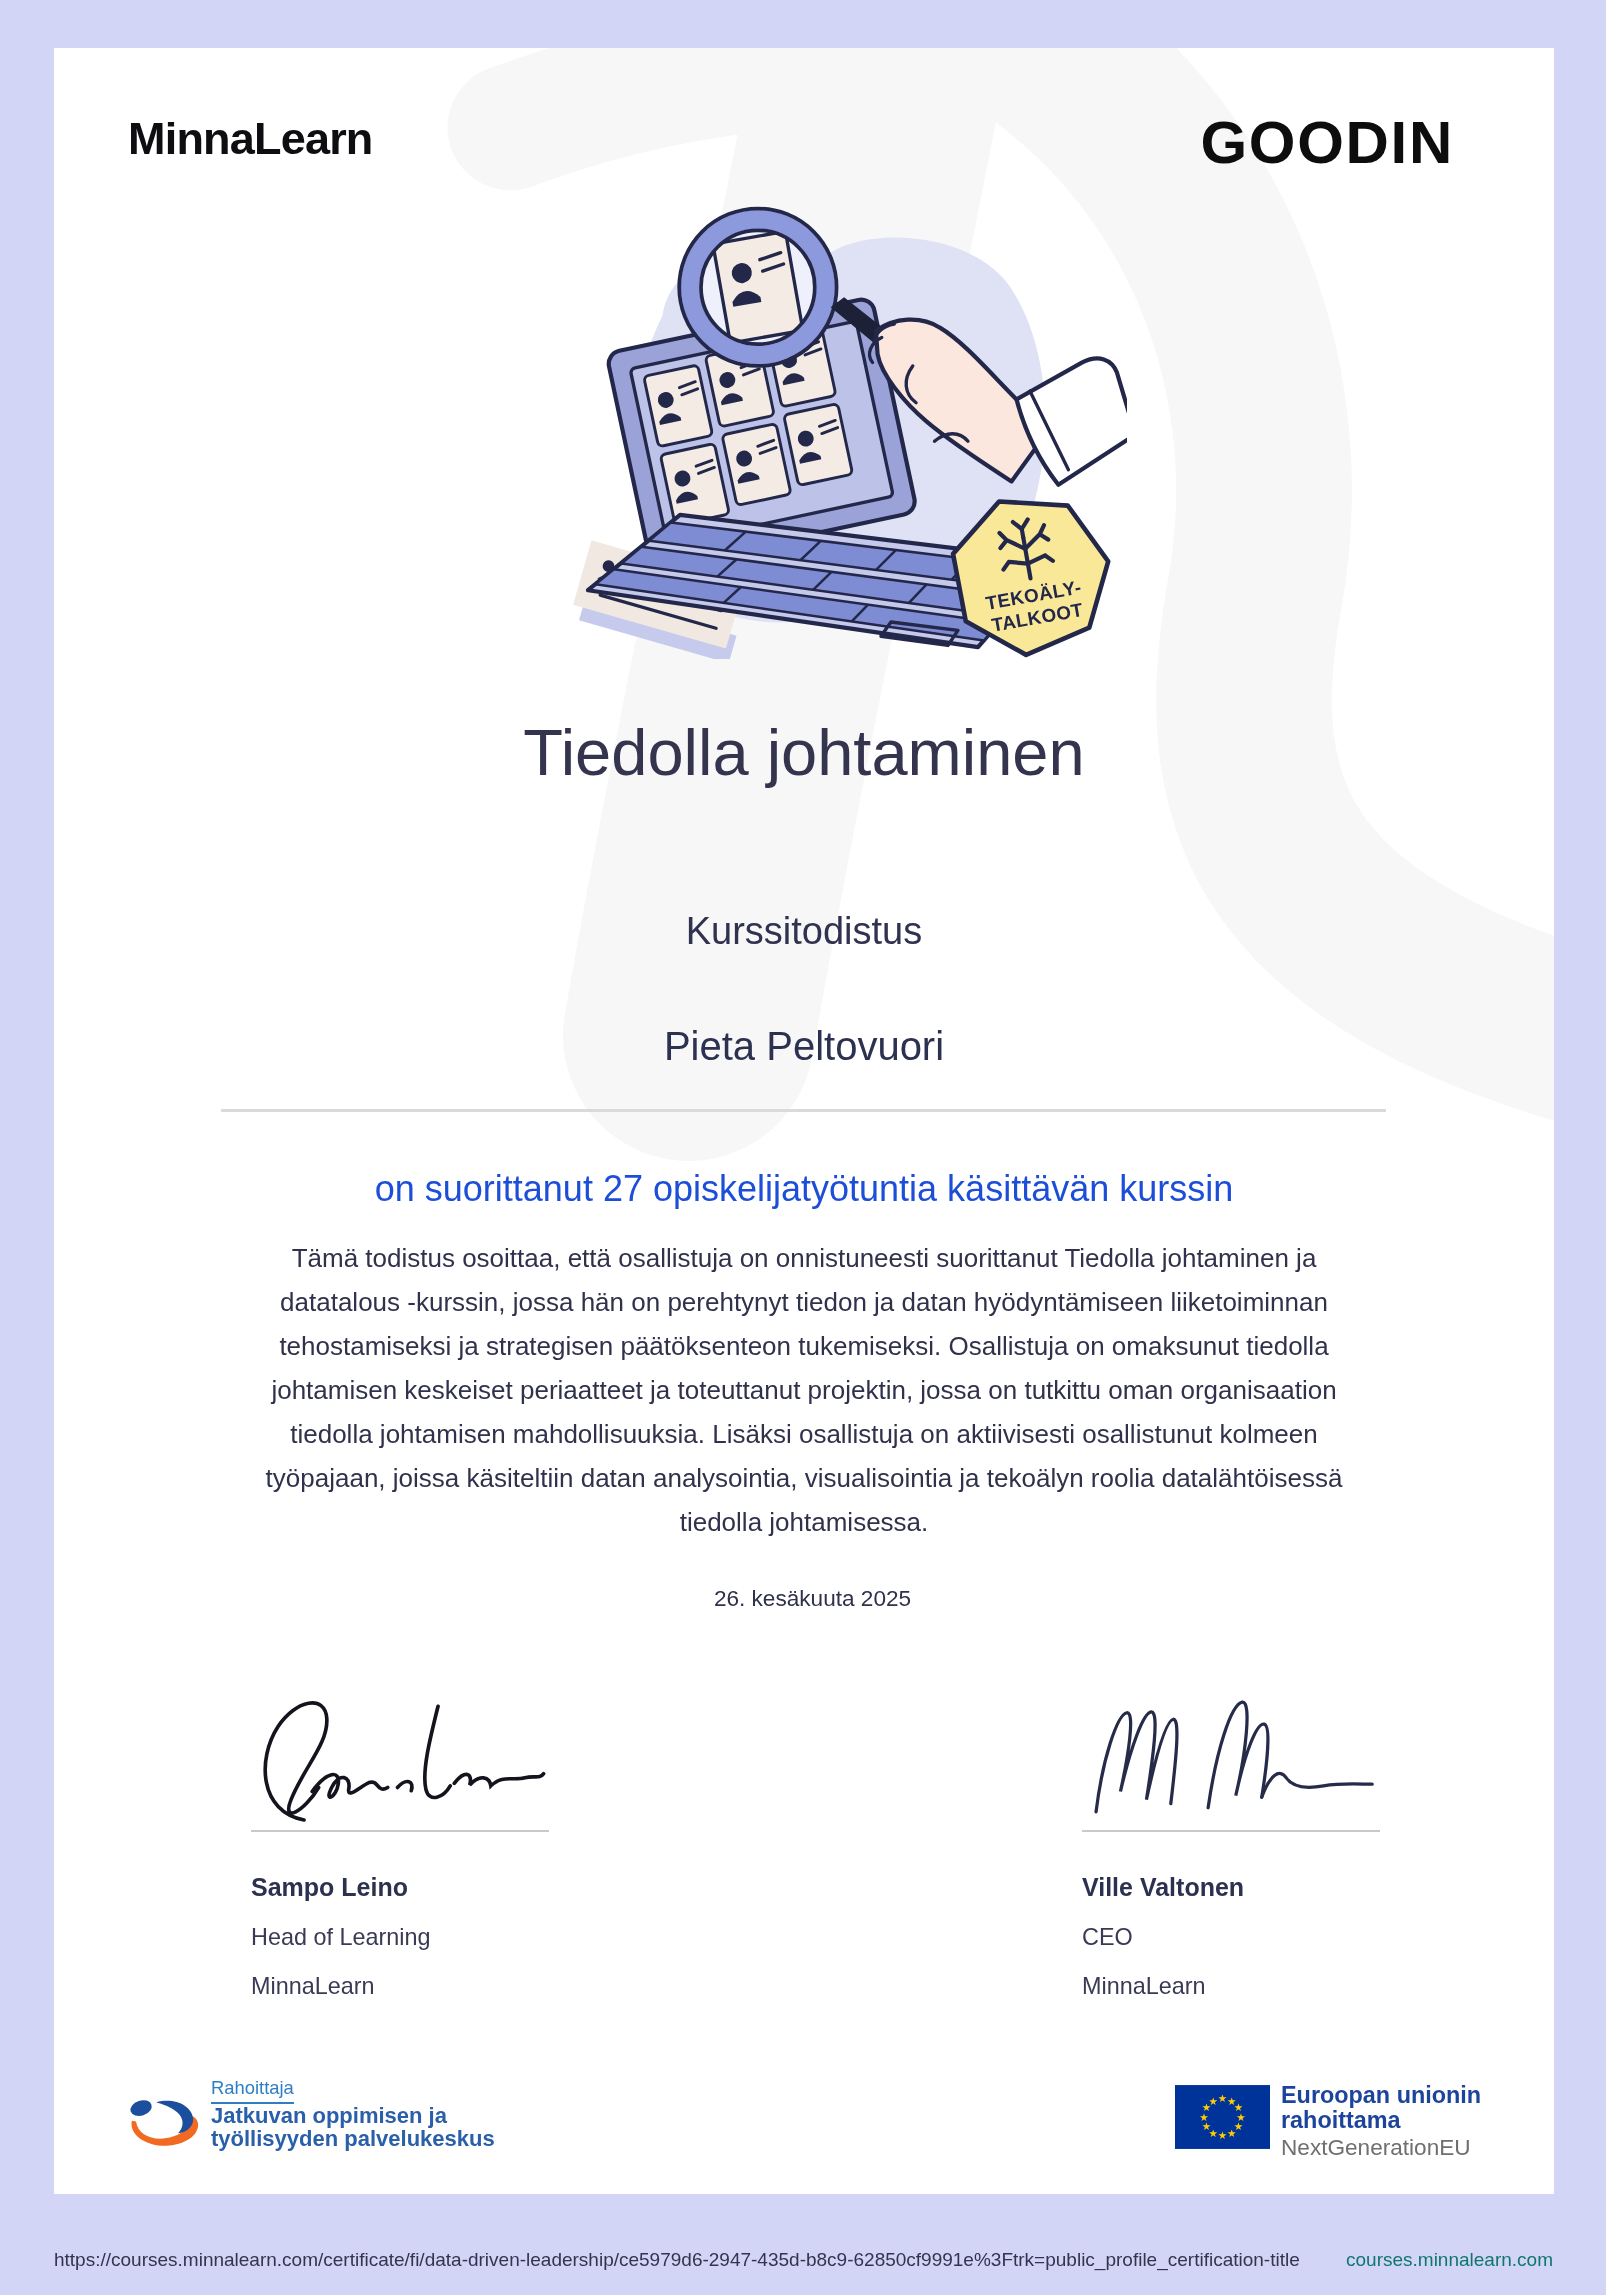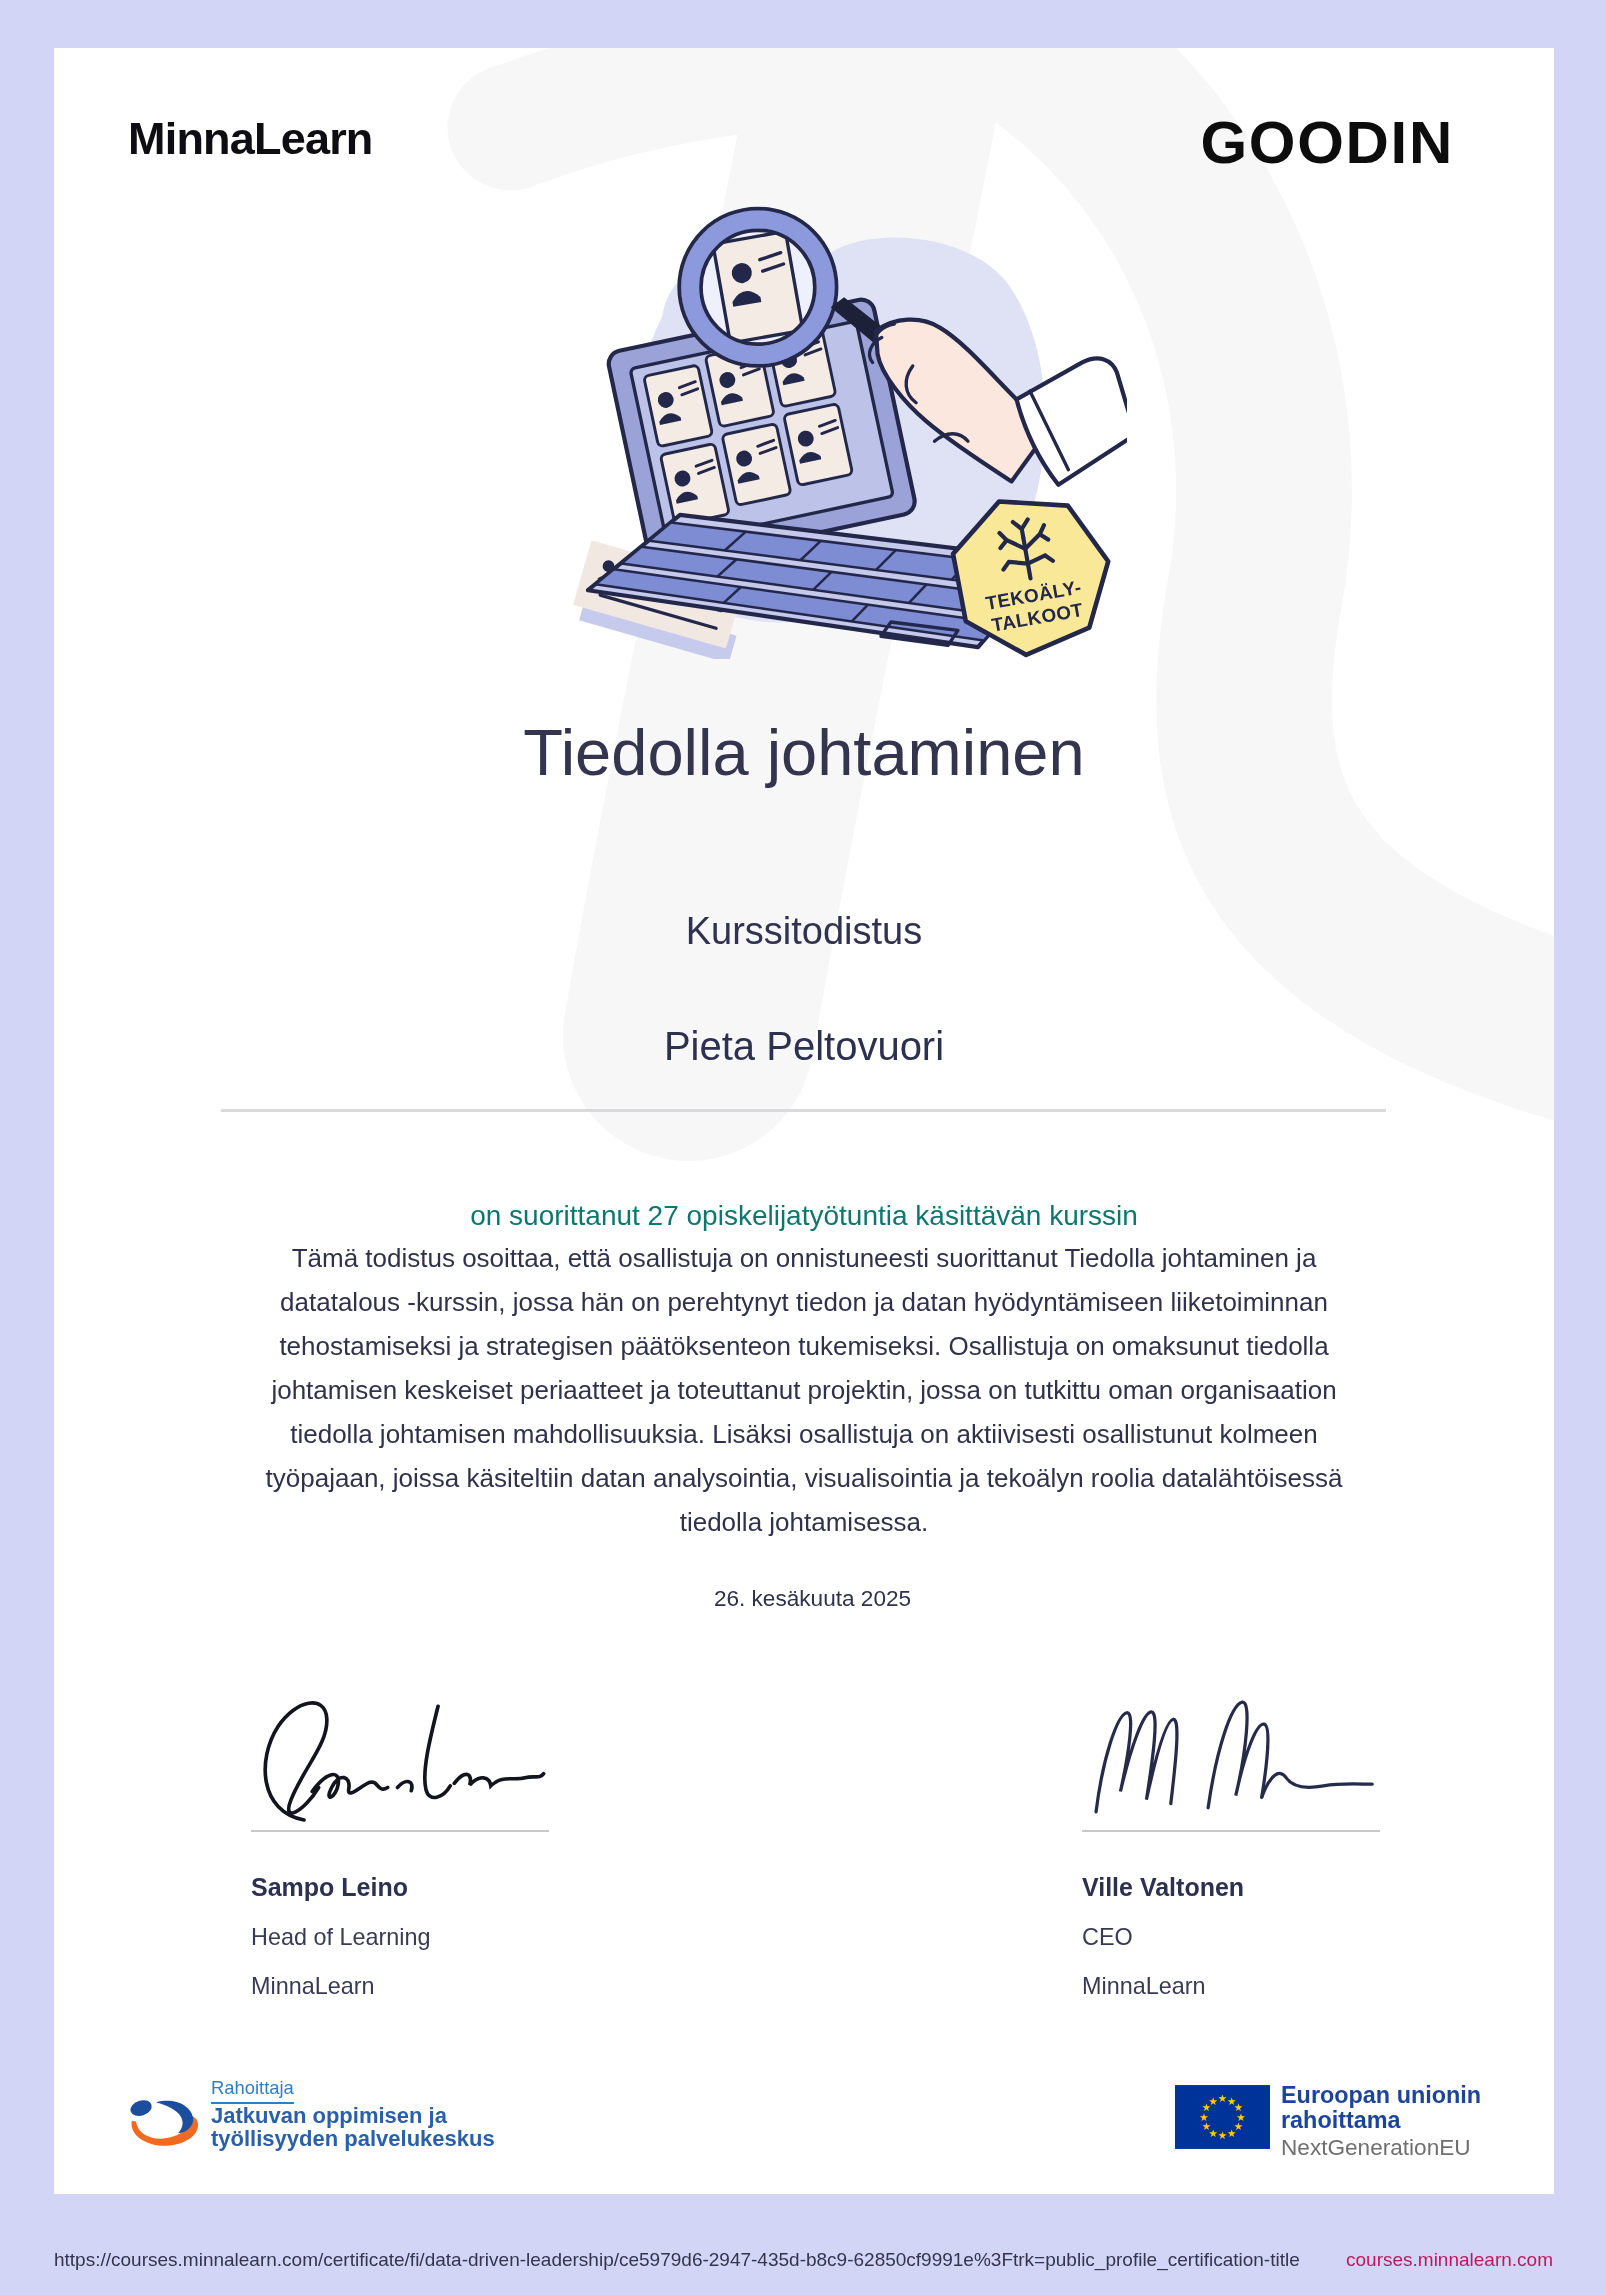--- a/index.html
+++ b/index.html
@@ -18,38 +18,38 @@
     background:#ffffff; overflow:hidden;
   }
   .decor { position:absolute; left:0; top:0; width:1500px; height:2169px; }
   .logo-ml { left:74px; top:65px; font-size:45px; font-weight:700; letter-spacing:-0.8px; color:#0d0d12; }
   .logo-goodin { right:100px; top:60px; font-size:60px; font-weight:700; letter-spacing:1.7px; color:#0d0d0d; }
   .illu { left:462px; top:142px; }
   .title { left:0; top:664px; width:100%; text-align:center; font-size:65px; font-weight:400; line-height:81px; color:#35344e; }
   .subtitle { left:0; top:862px; width:100%; text-align:center; font-size:38px; font-weight:400; color:#303250; }
   .recipient { left:0; top:976px; width:100%; text-align:center; font-size:40px; font-weight:400; color:#2c3150; }
   .divider { left:167px; top:1061px; width:1165px; height:2.5px; background:#d9d9de; }
-  .hours { left:0; top:1120px; width:100%; text-align:center; font-size:28px; color:#0f766e;margin-top:32px; }
+  .hours { left:0; top:1120px; width:100%; text-align:center; font-size:36px; color:#1d4ed8; }
   .paragraph { left:50%; top:1188px; transform:translateX(-50%); width:1080px; text-align:center; font-size:26px; line-height:44px; color:#30314b; }
   .datetext { left:0; top:1538px; width:100%; text-align:center; font-size:22.6px; color:#30314b;padding-left:17px; }
   .sig-block { top:1642px; width:335px; }
   .sig-block.left { left:197px; }
   .sig-block.right { left:1028px; }
   .sig-line { width:298px; height:1.7px; background:#c9c9cc; margin-top:3.3px; }
   .sig-name { margin-top:41px; font-size:25px; font-weight:700; color:#2c3150; }
   .sig-role, .sig-org { margin-top:22px; font-size:23.4px; color:#393a55; }
   .rahoittaja { left:157px; top:2029px; font-size:18.4px; color:#2f7ec4; }
   .rahoittaja-line { left:157px; top:2054px; width:83px; height:1.7px; background:#2f7ec4; }
   .jotpa-name { left:157px; top:2057px; font-size:22px; font-weight:700; line-height:22.6px; color:#2a5fa9; }
   .jotpa-logo { left:72px; top:2049px; }
   .eu-flag { left:1121px; top:2037px; }
   .eu-text { left:1227px; top:2035px; font-size:23.4px; font-weight:700; line-height:25px; color:#1d449c; }
   .eu-ngeu { left:1227px; top:2087px; font-size:22.6px; color:#6f6f6f; }
   .footer-url { left:54px; top:2249px; font-size:19px; color:#34344e; white-space:nowrap; }
-  .footer-domain { right:54px; top:2249px; font-size:19px; color:#be185d; white-space:nowrap; }
+  .footer-domain { right:54px; top:2249px; font-size:19px; color:#0f766e; white-space:nowrap; }
 </style>
 </head>
 <body>
 
 <div id="page">
 
   <svg class="decor" viewBox="0 0 1792 2592" fill="none">
     <path d="M 545 95 C 735 25, 930 5, 1065 30" stroke="#f7f7f8" stroke-width="150" stroke-linecap="round"></path>
     <path d="M 1005 -80 C 930 320, 830 770, 758 1180" stroke="#f7f7f8" stroke-width="300" stroke-linecap="round"></path>
     <path d="M 1030 -80 C 1330 30, 1490 340, 1435 650 C 1388 908, 1452 1082, 1870 1195" stroke="#f7f7f8" stroke-width="210" stroke-linecap="round"></path>

